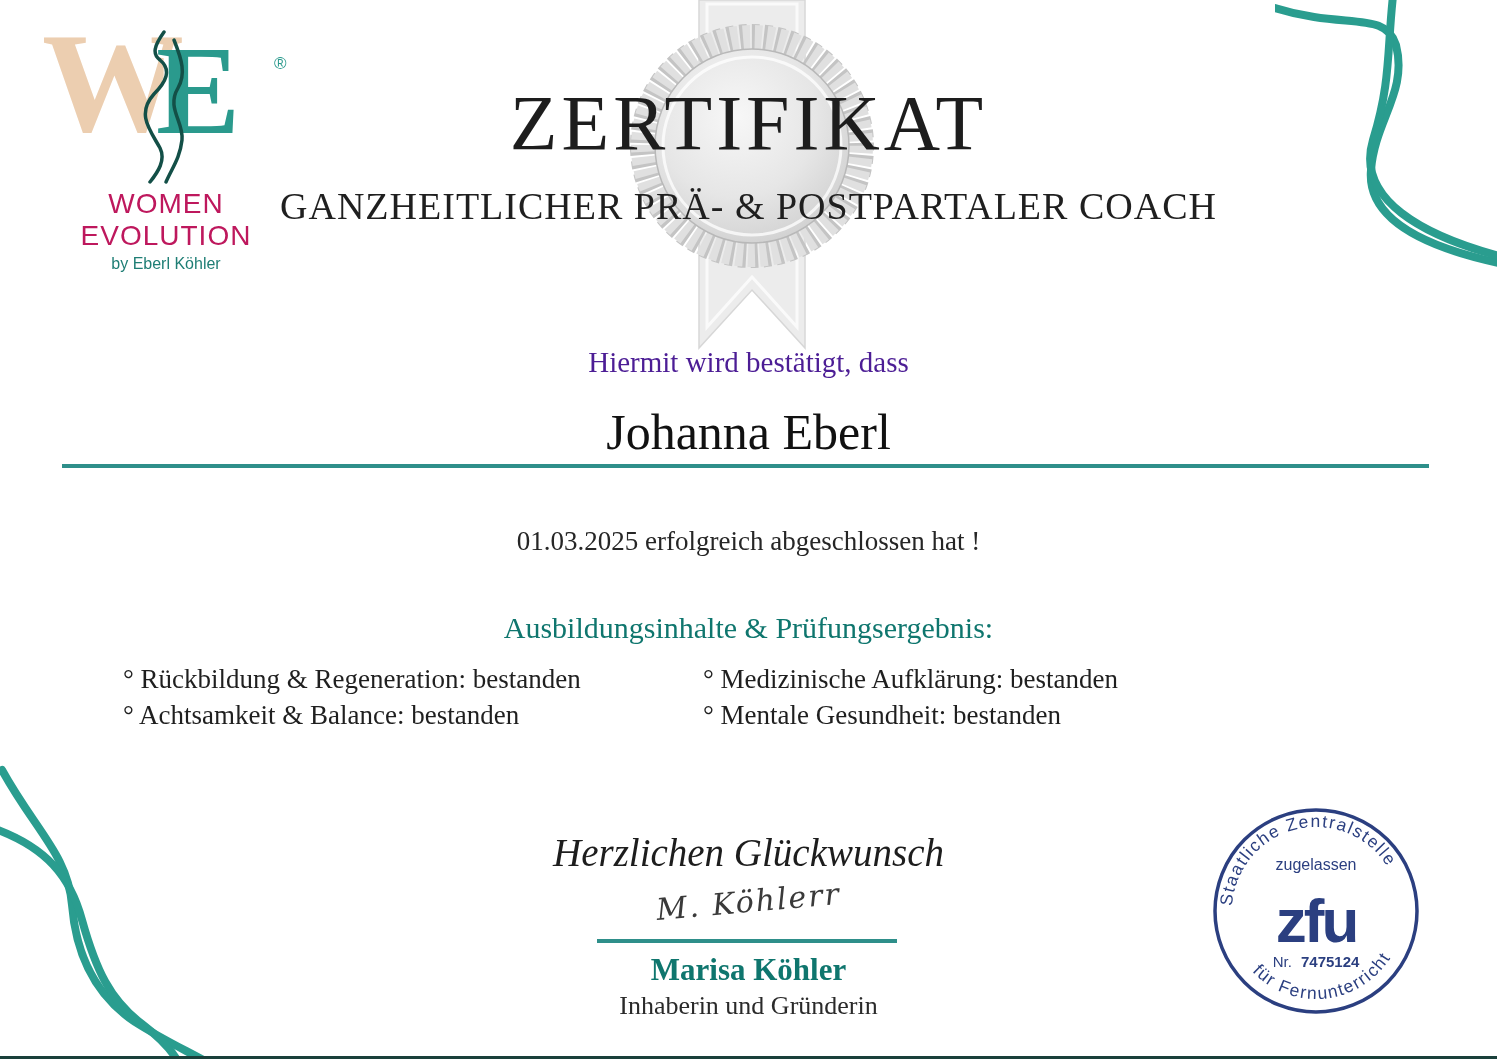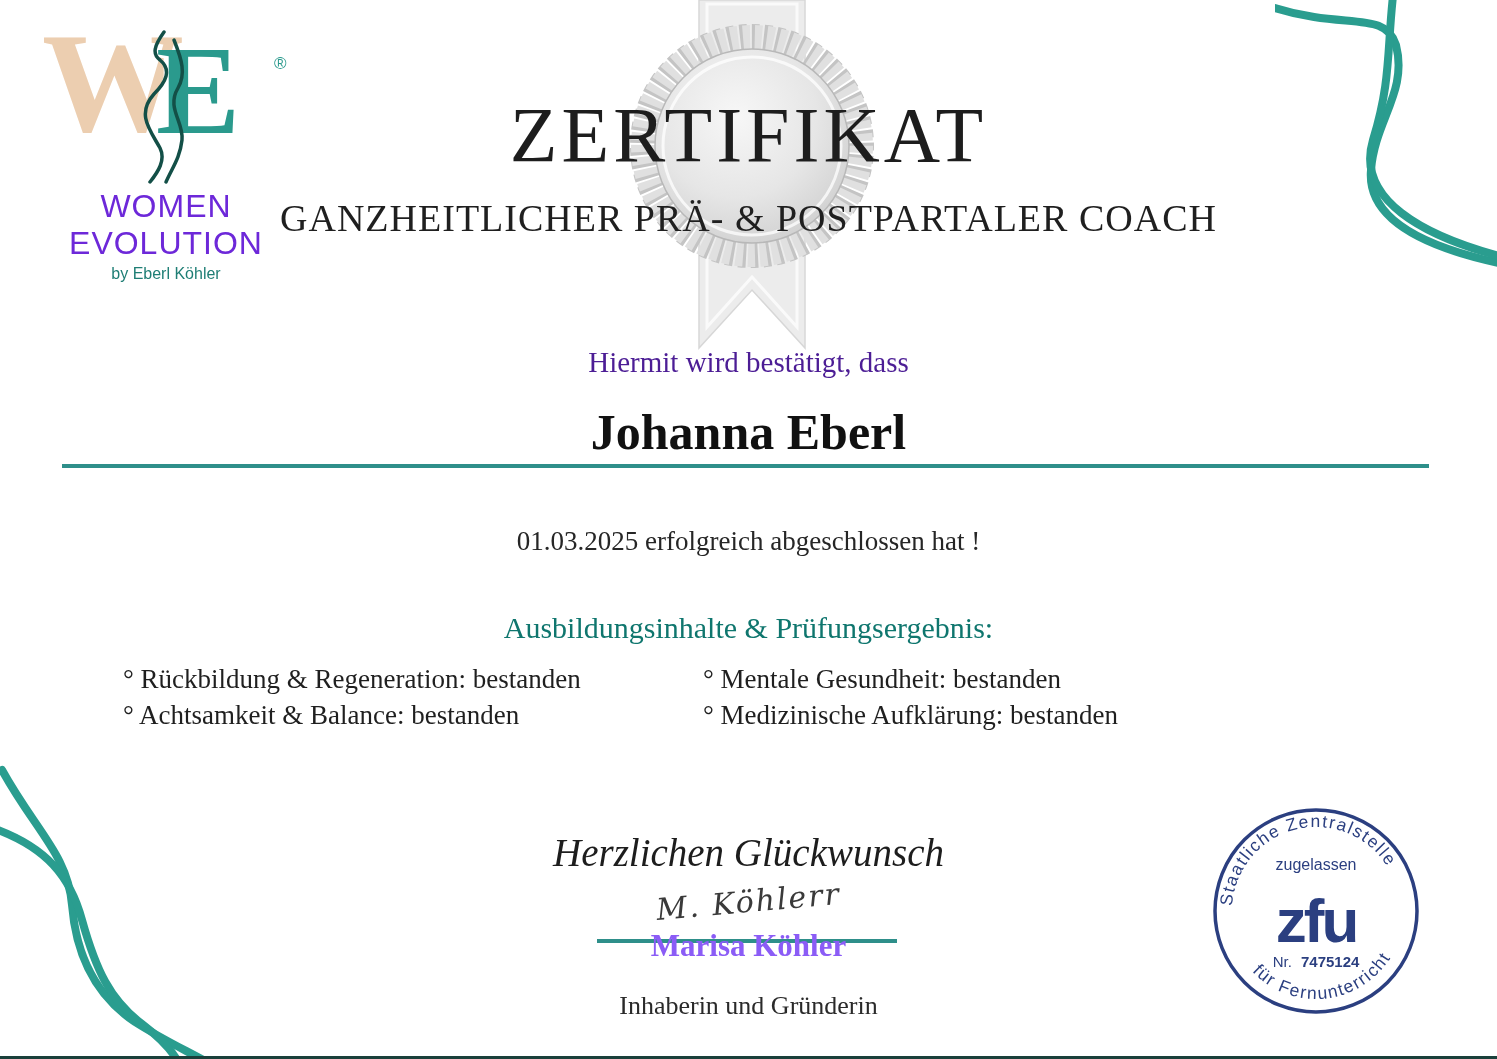--- a/index.html
+++ b/index.html
@@ -11,52 +11,52 @@
   .abs{position:absolute;}
   .centered{left:0;right:0;text-align:center;}
 
   
   .swirl{stroke:#2a9d8f;stroke-width:8;fill:none;stroke-linecap:round;}
 
   
   .ribbon-wrap{left:615px;top:0;z-index:1;}
 
   
-  .header{top:96px;z-index:2;}
+  .header{top:84px;z-index:2;}
   .title{font-size:78px;line-height:1;font-weight:400;letter-spacing:4px;color:#1d1d1d;margin:0;}
   .subtitle{margin-top:22px;font-size:38px;letter-spacing:1px;color:#1f1f1f;}
 
   
   .logo{left:34px;top:36px;width:264px;text-align:center;z-index:3;}
   .logo-mono{position:relative;height:152px;}
   .logo-w{position:absolute;left:8px;top:-24px;font-size:142px;font-weight:700;color:#ecceb0;line-height:1;}
   .logo-e{position:absolute;left:122px;top:-8px;font-size:126px;font-weight:700;color:#2a9a8d;line-height:1;
           text-shadow:-5px 2px 0 #ffffff;}
   .logo-reg{position:absolute;left:240px;top:18px;font-size:17px;color:#2a9a8d;font-family:"Liberation Sans",sans-serif;}
   .logo-sil{position:absolute;left:60px;top:-6px;}
-  .logo-name{font-family:"Liberation Sans",sans-serif;font-size:32px;letter-spacing:1px;color:#6d28d9;}
+  .logo-name{font-family:"Liberation Sans",sans-serif;font-size:28px;letter-spacing:1px;color:#be185d;}
   .logo-by{font-family:"Liberation Sans",sans-serif;font-size:16px;color:#1f7e75;margin-top:3px;}
 
   .intro{top:346px;font-size:29px;color:#4c1d95;}
-  .recipient{top:403px;font-size:50px;font-weight:700;color:#111;}
+  .recipient{top:403px;font-size:50px;font-weight:400;color:#111;}
   .rule{top:464px;left:62px;width:1367px;height:4px;background:#2e8f8a;}
   .body-line1{top:481px;font-size:27px;color:#262626;}
   .body-line2{top:526px;font-size:27px;color:#262626;}
 
   .results-heading{top:611px;font-size:30px;color:#0f766e;}
   .result-list{margin:0;padding:0;list-style:none;font-size:27px;color:#1f1f1f;}
   .result-list li{height:36px;line-height:36px;white-space:nowrap;}
   .list-left{left:123px;top:661px;}
   .list-right{left:703px;top:661px;}
 
   .congrats{top:830px;font-size:39px;font-style:italic;color:#1d1d1d;}
   .signature-script{top:884px;font-size:30px;font-style:italic;color:#3a3a3a;
      font-family:"DejaVu Serif",serif;transform:rotate(-5deg);letter-spacing:2px;}
   .sig-line{top:939px;left:50%;width:300px;margin-left:-152px;height:4px;background:#2e8f8a;}
-  .signer-name{top:928px;font-size:31px;font-weight:700;color:#8b5cf6;}
+  .signer-name{top:952px;font-size:31px;font-weight:700;color:#0f766e;}
   .signer-role{top:991px;font-size:26px;color:#2a2a2a;}
 
   .seal-wrap{left:1209px;top:804px;z-index:2;}
   .seal-text{font-family:"Liberation Sans","DejaVu Sans",sans-serif;fill:#2b3f80;}
 
   .bottom-bar{left:0;right:0;bottom:0;height:3px;background:#1a403b;}
 </style>
 </head>
 <body>
 
@@ -115,22 +115,22 @@
   <div class="abs centered recipient">Johanna Eberl</div>
   <div class="abs rule"></div>
   <div class="abs centered body-line2">01.03.2025 erfolgreich abgeschlossen hat !</div>
 
   <div class="abs centered results-heading">Ausbildungsinhalte &amp; Prüfungsergebnis:</div>
   <ul class="abs result-list list-left">
     <li>° Rückbildung &amp; Regeneration: bestanden</li>
     <li>° Achtsamkeit &amp; Balance: bestanden</li>
   </ul>
   <ul class="abs result-list list-right">
+    <li>° Medizinische Aufklärung: bestanden</li>
     <li>° Mentale Gesundheit: bestanden</li>
-    <li>° Medizinische Aufklärung: bestanden</li>
   </ul>
 
   <div class="abs centered congrats">Herzlichen Glückwunsch</div>
   <div class="abs centered signature-script">M. Köhlerr</div>
   <div class="abs sig-line"></div>
   <div class="abs centered signer-name">Marisa Köhler</div>
   <div class="abs centered signer-role">Inhaberin und Gründerin</div>
 
   <svg class="abs seal-wrap" width="214" height="214" viewBox="0 0 214 214">
     <circle cx="107" cy="107" r="101" fill="#ffffff" stroke="#2b3f80" stroke-width="3.5"></circle>

